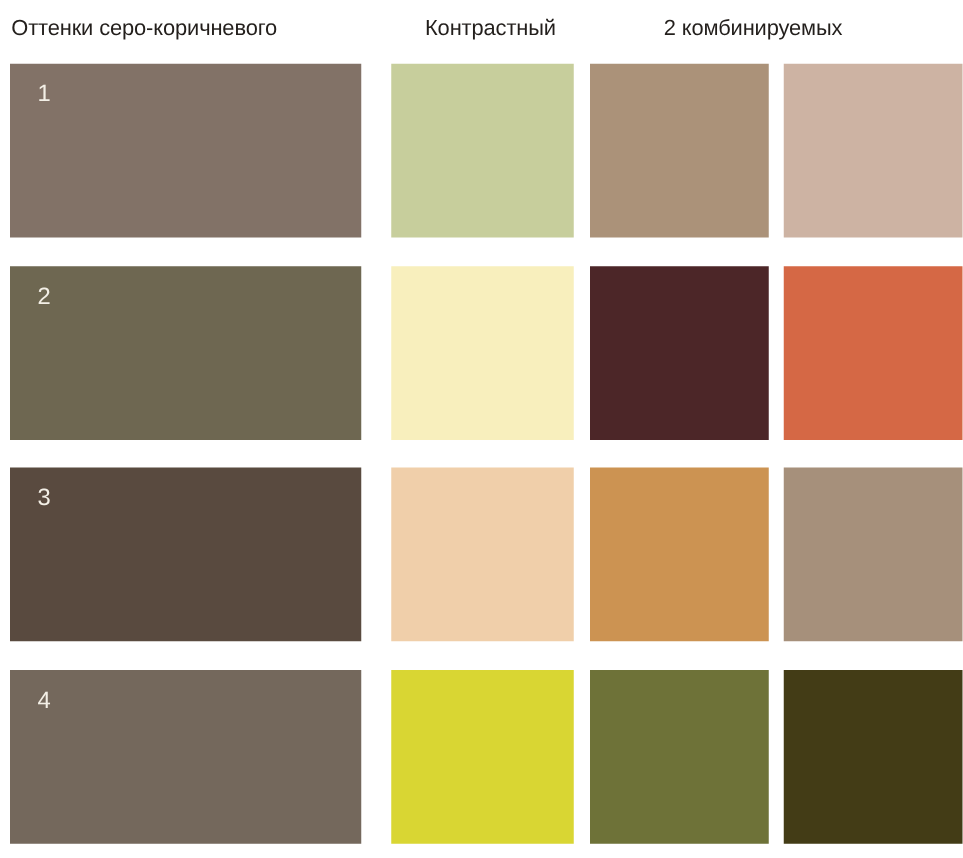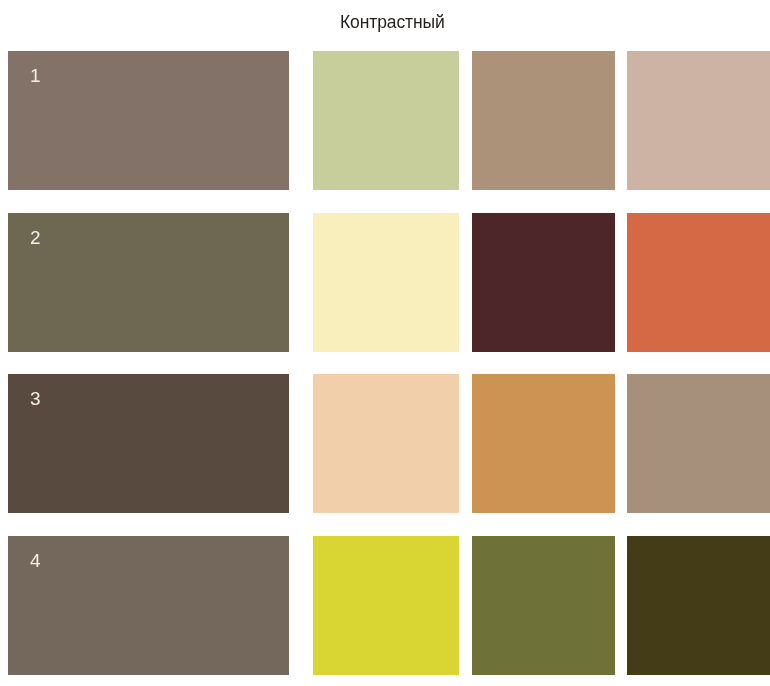--- a/index.html
+++ b/index.html
@@ -86,21 +86,23 @@
     font-family: "Liberation Sans", sans-serif;
     user-select: none;
   }
 </style>
 </head>
 <body style="background-color: rgb(255, 255, 255);">
 
 <div class="page">
 
   <div class="headers">
+    <div class="hdr hdr-1">Оттенки серо-коричневого</div>
     <div class="hdr hdr-2">Контрастный</div>
+    <div class="hdr hdr-3">2 комбинируемых</div>
   </div>
 
   <div class="grid">
 
     <div class="row">
       <div class="swatch col-0" style="background-color: rgb(130, 114, 103);">
         <span class="swatch-num" style="color: rgb(243, 239, 230);">1</span>
       </div>
       <div class="swatch col-1" style="background-color: rgb(199, 206, 156);"></div>
       <div class="swatch col-2" style="background-color: rgb(171, 146, 121);"></div>

